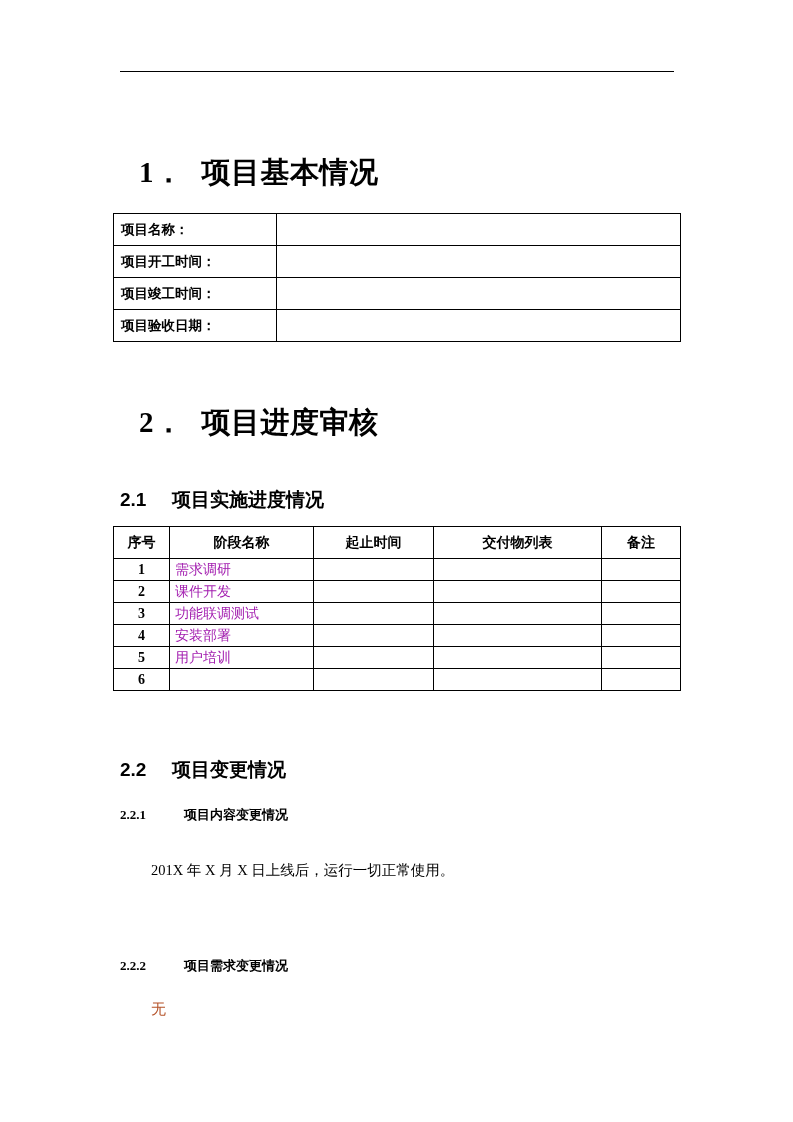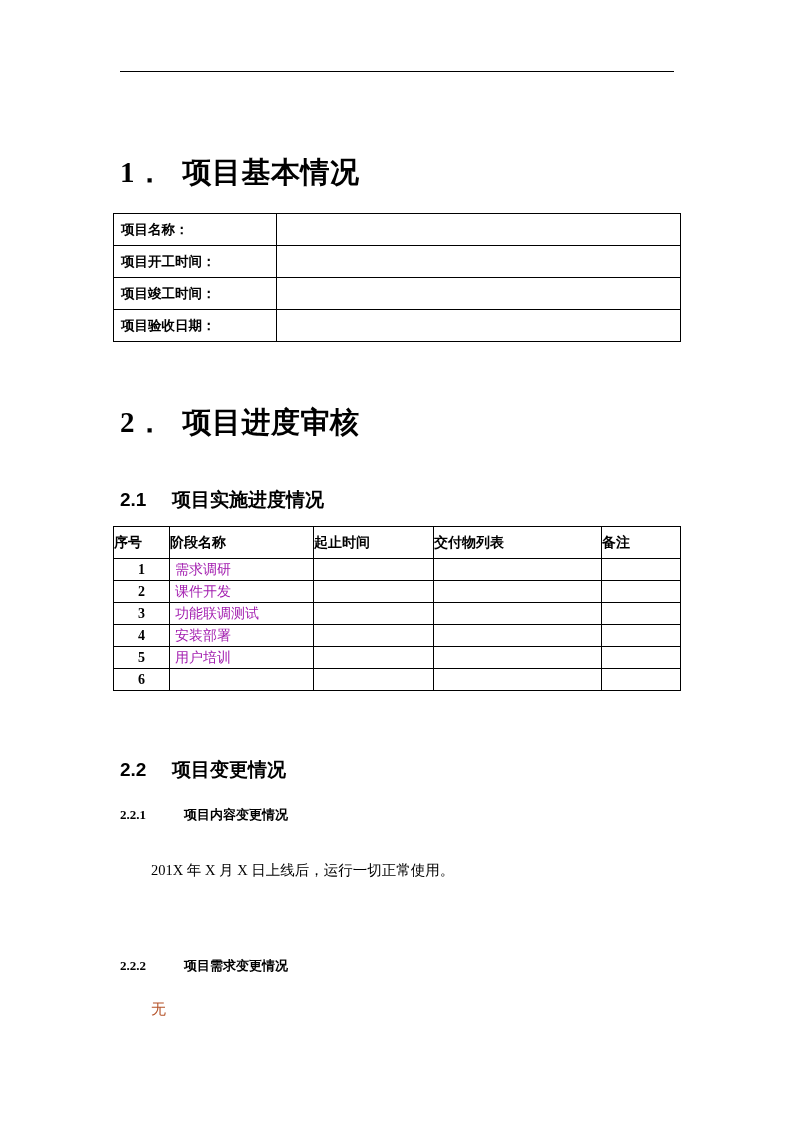--- a/index.html
+++ b/index.html
@@ -1,35 +1,35 @@
 <!DOCTYPE html>
 <html><head>
 <meta charset="utf-8">
 <style>
   html, body { margin:0; padding:0; background:#ffffff; }
   body { width:793px; height:1122px; position:relative; overflow:hidden; color:#000;
     font-family: "Liberation Serif", "DejaVu Serif", serif; }
   .abs { position:absolute; }
   .header-rule { left:120px; top:71px; width:554px; height:0; border-top:1px solid #000; }
-  .h1 { font-family: "Liberation Serif", "DejaVu Serif", serif; font-weight:bold; font-size:29px; letter-spacing:0.5px; white-space:nowrap; }
+  .h1 { font-family: "Liberation Serif", "DejaVu Serif", serif; font-weight:bold; font-size:29px; letter-spacing:0.5px; white-space:nowrap;margin-left:19px; }
   .h1 .num { margin-right:18px; }
   .h2 { font-family: "Liberation Sans", "DejaVu Sans", sans-serif; font-weight:bold; font-size:19px; white-space:nowrap; }
   .h2 .num { display:inline-block; width:52px;margin-top:12px; }
   .h3 { font-family: Liberation Serif, serif; font-weight:bold; font-size:13px; white-space:nowrap; }
   .h3 .num { display:inline-block; width:64px; }
   .body-text { font-size:14.5px; white-space:nowrap; }
   .note-red { color:#b5532a; font-size:15px; }
 
   table { border-collapse:collapse; position:absolute; }
   td, th { border:1px solid #000; padding:0; }
   .info-table { left:113px; top:213px; width:568px; }
   .info-table td { height:31px; font-family:"Liberation Sans","DejaVu Sans",sans-serif; font-weight:bold; font-size:13.5px; }
   .info-table td.label { width:155px; padding-left:7px; }
   .prog-table { left:113px; top:526px; width:568px; }
-  .prog-table th { height:31px; font-family:"Liberation Sans","DejaVu Sans",sans-serif; font-weight:bold; font-size:14px; text-align:left; }
+  .prog-table th { height:31px; font-family:"Liberation Sans","DejaVu Sans",sans-serif; font-weight:bold; font-size:14px; text-align:center; }
   .prog-table td { height:21px; font-size:14px; }
   .prog-table td.idx { text-align:center; font-weight:bold; }
   .prog-table td.stage { padding-left:5px; color:#a21caf; }
 </style>
 </head>
 <body>
 
 <div class="abs header-rule"></div>
 
 <div class="abs h1" style="left:120px; top:153px;">

